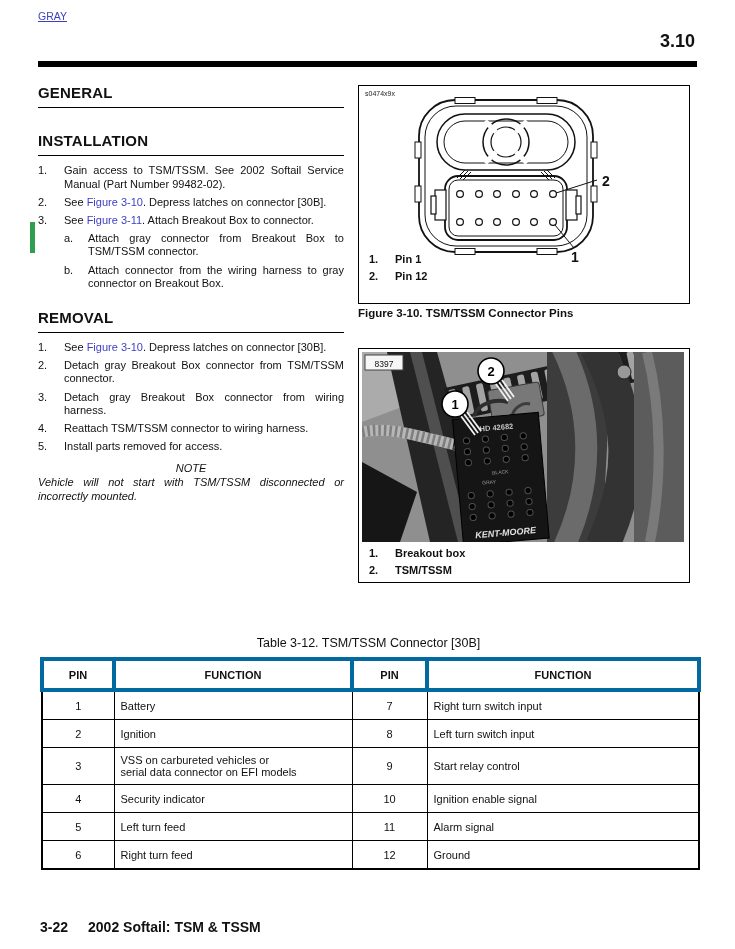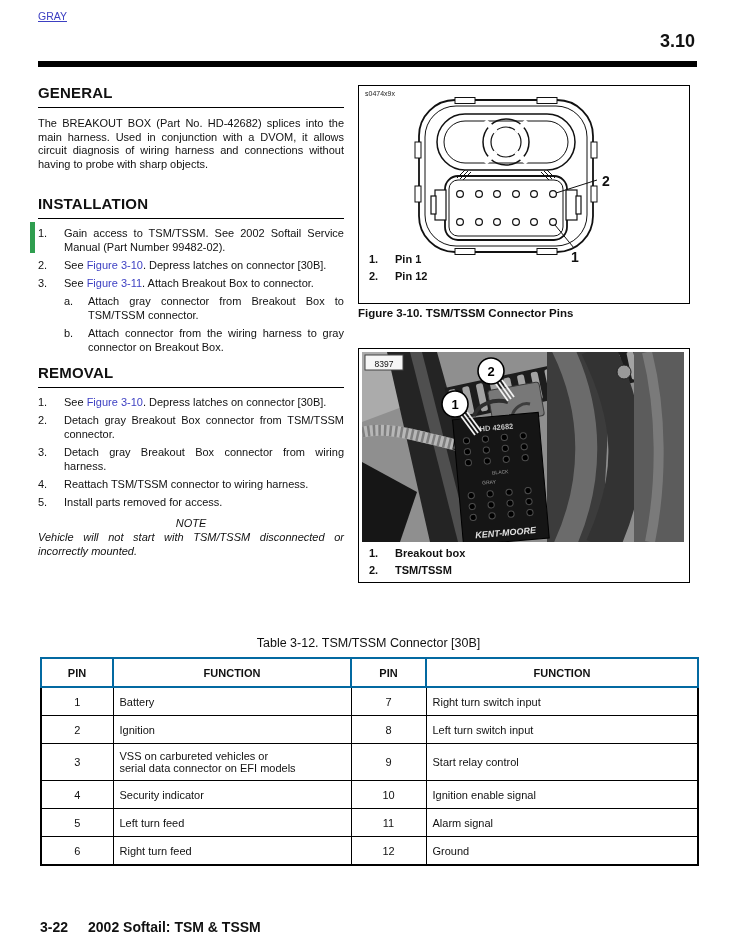--- a/index.html
+++ b/index.html
@@ -8,21 +8,21 @@
   a{cursor:pointer;}
   .home-link{position:absolute;left:38px;top:10px;font-size:10.5px;color:var(--link-color,#3c3fc2);
              text-decoration:underline;}
   .page-title{position:absolute;left:38px;top:29px;font-size:20px;font-weight:bold;letter-spacing:-0.2px;}
   .section-number{position:absolute;right:40px;top:31px;font-size:18px;font-weight:bold;}
   .thick-rule{position:absolute;left:38px;top:61px;width:659px;height:6px;background:#000;}
 
   .leftcol{position:absolute;left:38px;top:80px;width:306px;}
   .h2{font-size:15px;font-weight:bold;margin:0;padding:4px 0 6px 0;border-bottom:1.6px solid #000;
       letter-spacing:0.2px;}
-  .h2.inst{margin-top:20px;} .h2.rem{margin-top:6px;}
+  .h2.inst{margin-top:20px;} .h2.rem{margin-top:14px;}
   .para{font-size:11px;line-height:13.6px;text-align:justify;margin-top:9px;}
   .steps{margin-top:8px;}
   .step{display:flex;margin-bottom:4.5px;font-size:11px;line-height:13.6px;}
   .step .num{width:26px;flex:none;}
   .step .txt{flex:1;text-align:justify;}
   .substep{display:flex;margin:0 0 4.5px 26px;font-size:11px;line-height:13.6px;}
   .substep .num{width:24px;flex:none;}
   .substep .txt{flex:1;text-align:justify;}
   .fig-link{color:var(--link-color,#3c3fc2);text-decoration:none;}
   .note-label{font-size:11px;font-style:italic;text-align:center;margin-top:8px;}
@@ -41,21 +41,21 @@
   .figcaption{position:absolute;left:358px;width:330px;text-align:left;font-weight:bold;font-size:11.5px;}
   #cap1{top:307px;} #cap2{top:587px;}
   .connector-svg{position:absolute;left:0;top:4px;}
   .photo-svg{position:absolute;left:3px;top:3px;}
   svg{font-family:inherit;}
 
   .tbl-title{position:absolute;left:40px;top:636px;width:657px;text-align:center;
              font-size:12.5px;font-weight:normal;}
   table.pins{position:absolute;left:40px;top:657px;width:657px;border-collapse:collapse;
              border:2px solid #000;table-layout:fixed;}
-  .pins th{border:2px solid #0369a1;font-size:11px;font-weight:bold;height:25px;text-align:center;}
+  .pins th{border:4px solid #0369a1;font-size:11px;font-weight:bold;height:25px;text-align:center;}
   .pins td{border:1px solid #000;font-size:11px;padding:6px 6px;vertical-align:middle;}
   .pins td.pin{text-align:center;padding:3px 0;}
   .pins td.fn{white-space:pre-line;text-align:left;}
   .pins tr.std td{height:15px;}
 
   .footer{position:absolute;left:40px;top:919px;font-size:14px;font-weight:bold;}
   .footer .pageno{margin-right:20px;}
 </style>
 </head>
 <body>
@@ -64,21 +64,20 @@
 
   <a class="home-link" href="#">GRAY</a>
   <div class="section-number">3.10</div>
   <div class="thick-rule"></div>
 
   <div class="change-bar"></div>
 
   <div class="leftcol">
 
     <div class="h2">GENERAL</div>
-    <div class="para">The BREAKOUT BOX (Part No. HD-42682) splices into the main harness. Used in conjunction with a DVOM, it allows circuit diagnosis of wiring harness and connections without having to probe with sharp objects.</div>
 
     <div class="h2 inst">INSTALLATION</div>
     <div class="steps">
       <div class="step">
         <span class="num">1.</span>
         <span class="txt"><span>Gain access to TSM/TSSM. See 2002 Softail Service Manual (Part Number 99482-02).</span></span>
       </div>
       <div class="step">
         <span class="num">2.</span>
         <span class="txt"><span>See </span><a class="fig-link">Figure 3-10</a><span>. Depress latches on connector [30B].</span></span>

